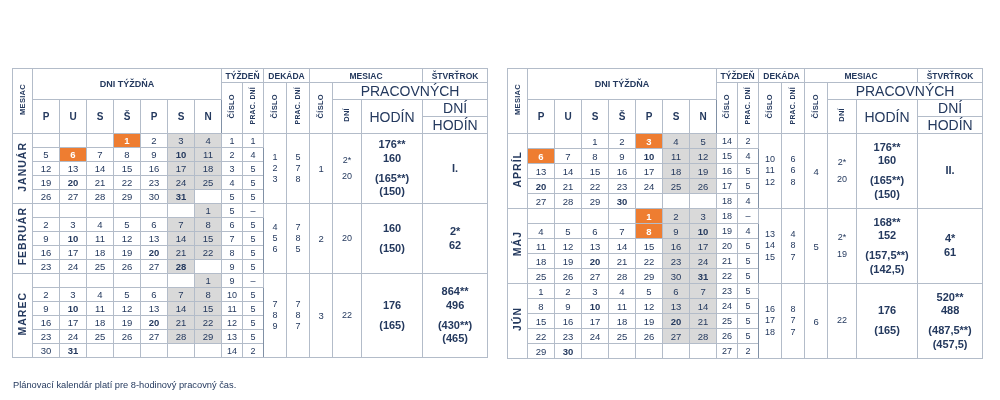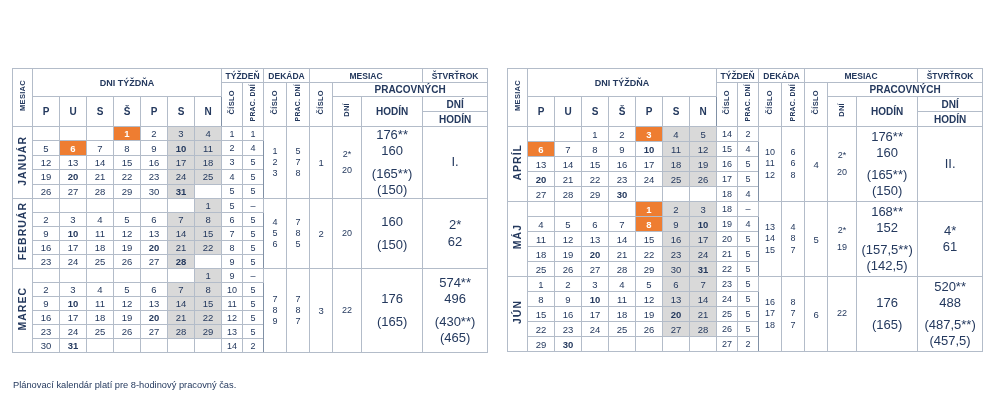--- a/index.html
+++ b/index.html
@@ -28,36 +28,36 @@
   table.cal.right tbody tr{height:15px;}
   table.cal tr.h1,table.cal tr.h2{height:14px;}
   table.cal tr.h3,table.cal tr.h4{height:15px;}
   .vert{writing-mode:vertical-rl;transform:rotate(180deg);display:inline-block;
         white-space:nowrap;line-height:1;}
   th.gband{font-size:8.5px;font-weight:bold;}
   th.gdni{font-size:9px;font-weight:bold;}
   th .vlab{font-size:7.5px;font-weight:bold;letter-spacing:0.3px;}
   th .vlab.small{font-size:6.8px;}
   th.dlet{font-size:10px;font-weight:bold;}
-  th.subh{font-size:10px;font-weight:bold;}
+  th.subh{font-size:14px;font-weight:normal;}
   th.mname{background:#fff;}
   th.mname .vert{font-size:10.5px;font-weight:bold;letter-spacing:1px;}
   td.day{font-size:9.5px;}
   td.day.we{background:var(--wkbg);}
   td.day.hol{background:var(--orange);color:#fff;font-weight:bold;}
   td.day.bd{font-weight:bold;}
   td.wk,td.wkp{font-size:9px;}
   td.dk,td.dkp{font-size:9px;}
   td.mc{font-size:9.5px;}
   .gwrap{display:flex;flex-direction:column;justify-content:center;align-items:center;gap:6px;}
   .gwrap .grp div{line-height:1.25;}
   td.dk .gwrap,td.dkp .gwrap{gap:0;}
   td.md{font-size:9px;}
   td.md .gwrap{gap:5px;}
-  td.mh,td.q{font-size:13px;font-weight:normal;}
+  td.mh,td.q{font-size:11px;font-weight:bold;}
   #fnl{position:absolute;left:13px;top:353px;font-size:9.3px;line-height:1.42;
        white-space:pre-wrap;}
   #fnr{position:absolute;right:13px;top:361px;font-size:9.3px;line-height:1.45;
        text-align:right;}
 </style>
 </head>
 <body>
 
 <div id="canvas">
 
@@ -367,21 +367,21 @@
                   <div>176</div>
                 </div>
                 <div class="grp">
                   <div>(165)</div>
                 </div>
               </div>
             </td>
             <td class="q bL" rowspan="6">
               <div class="gwrap">
                 <div class="grp">
-                  <div>574**</div>
+                  <div>864**</div>
                   <div>496</div>
                 </div>
                 <div class="grp">
                   <div>(430**)</div>
                   <div>(465)</div>
                 </div>
               </div>
             </td>
           </tr>
           <tr>

